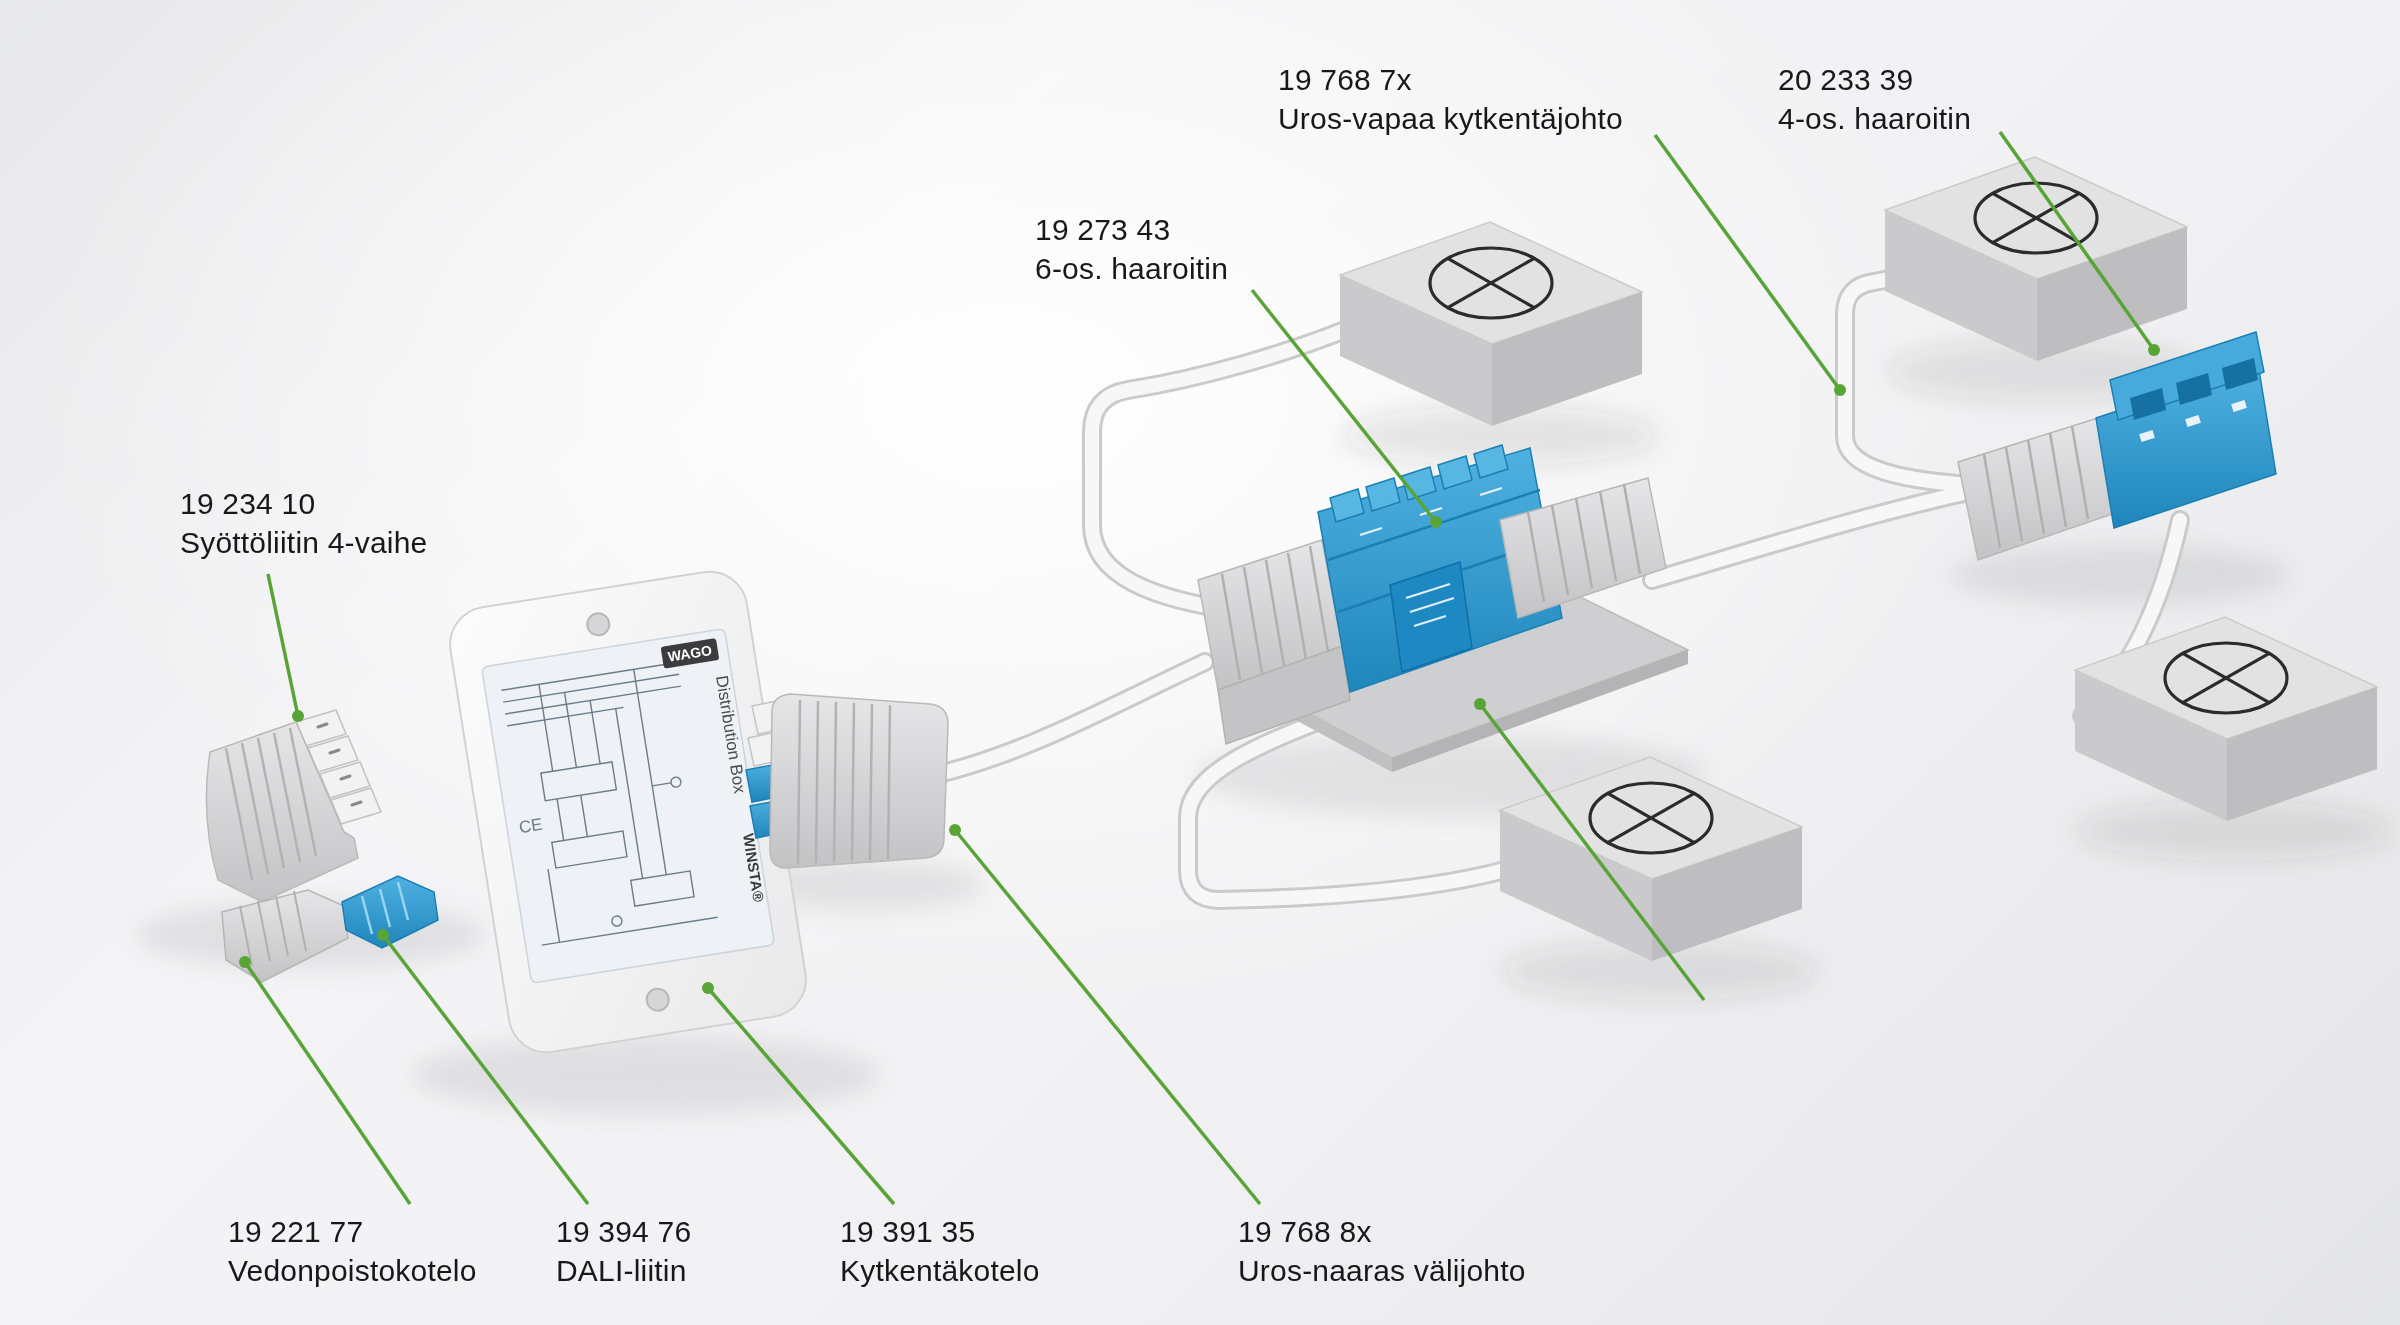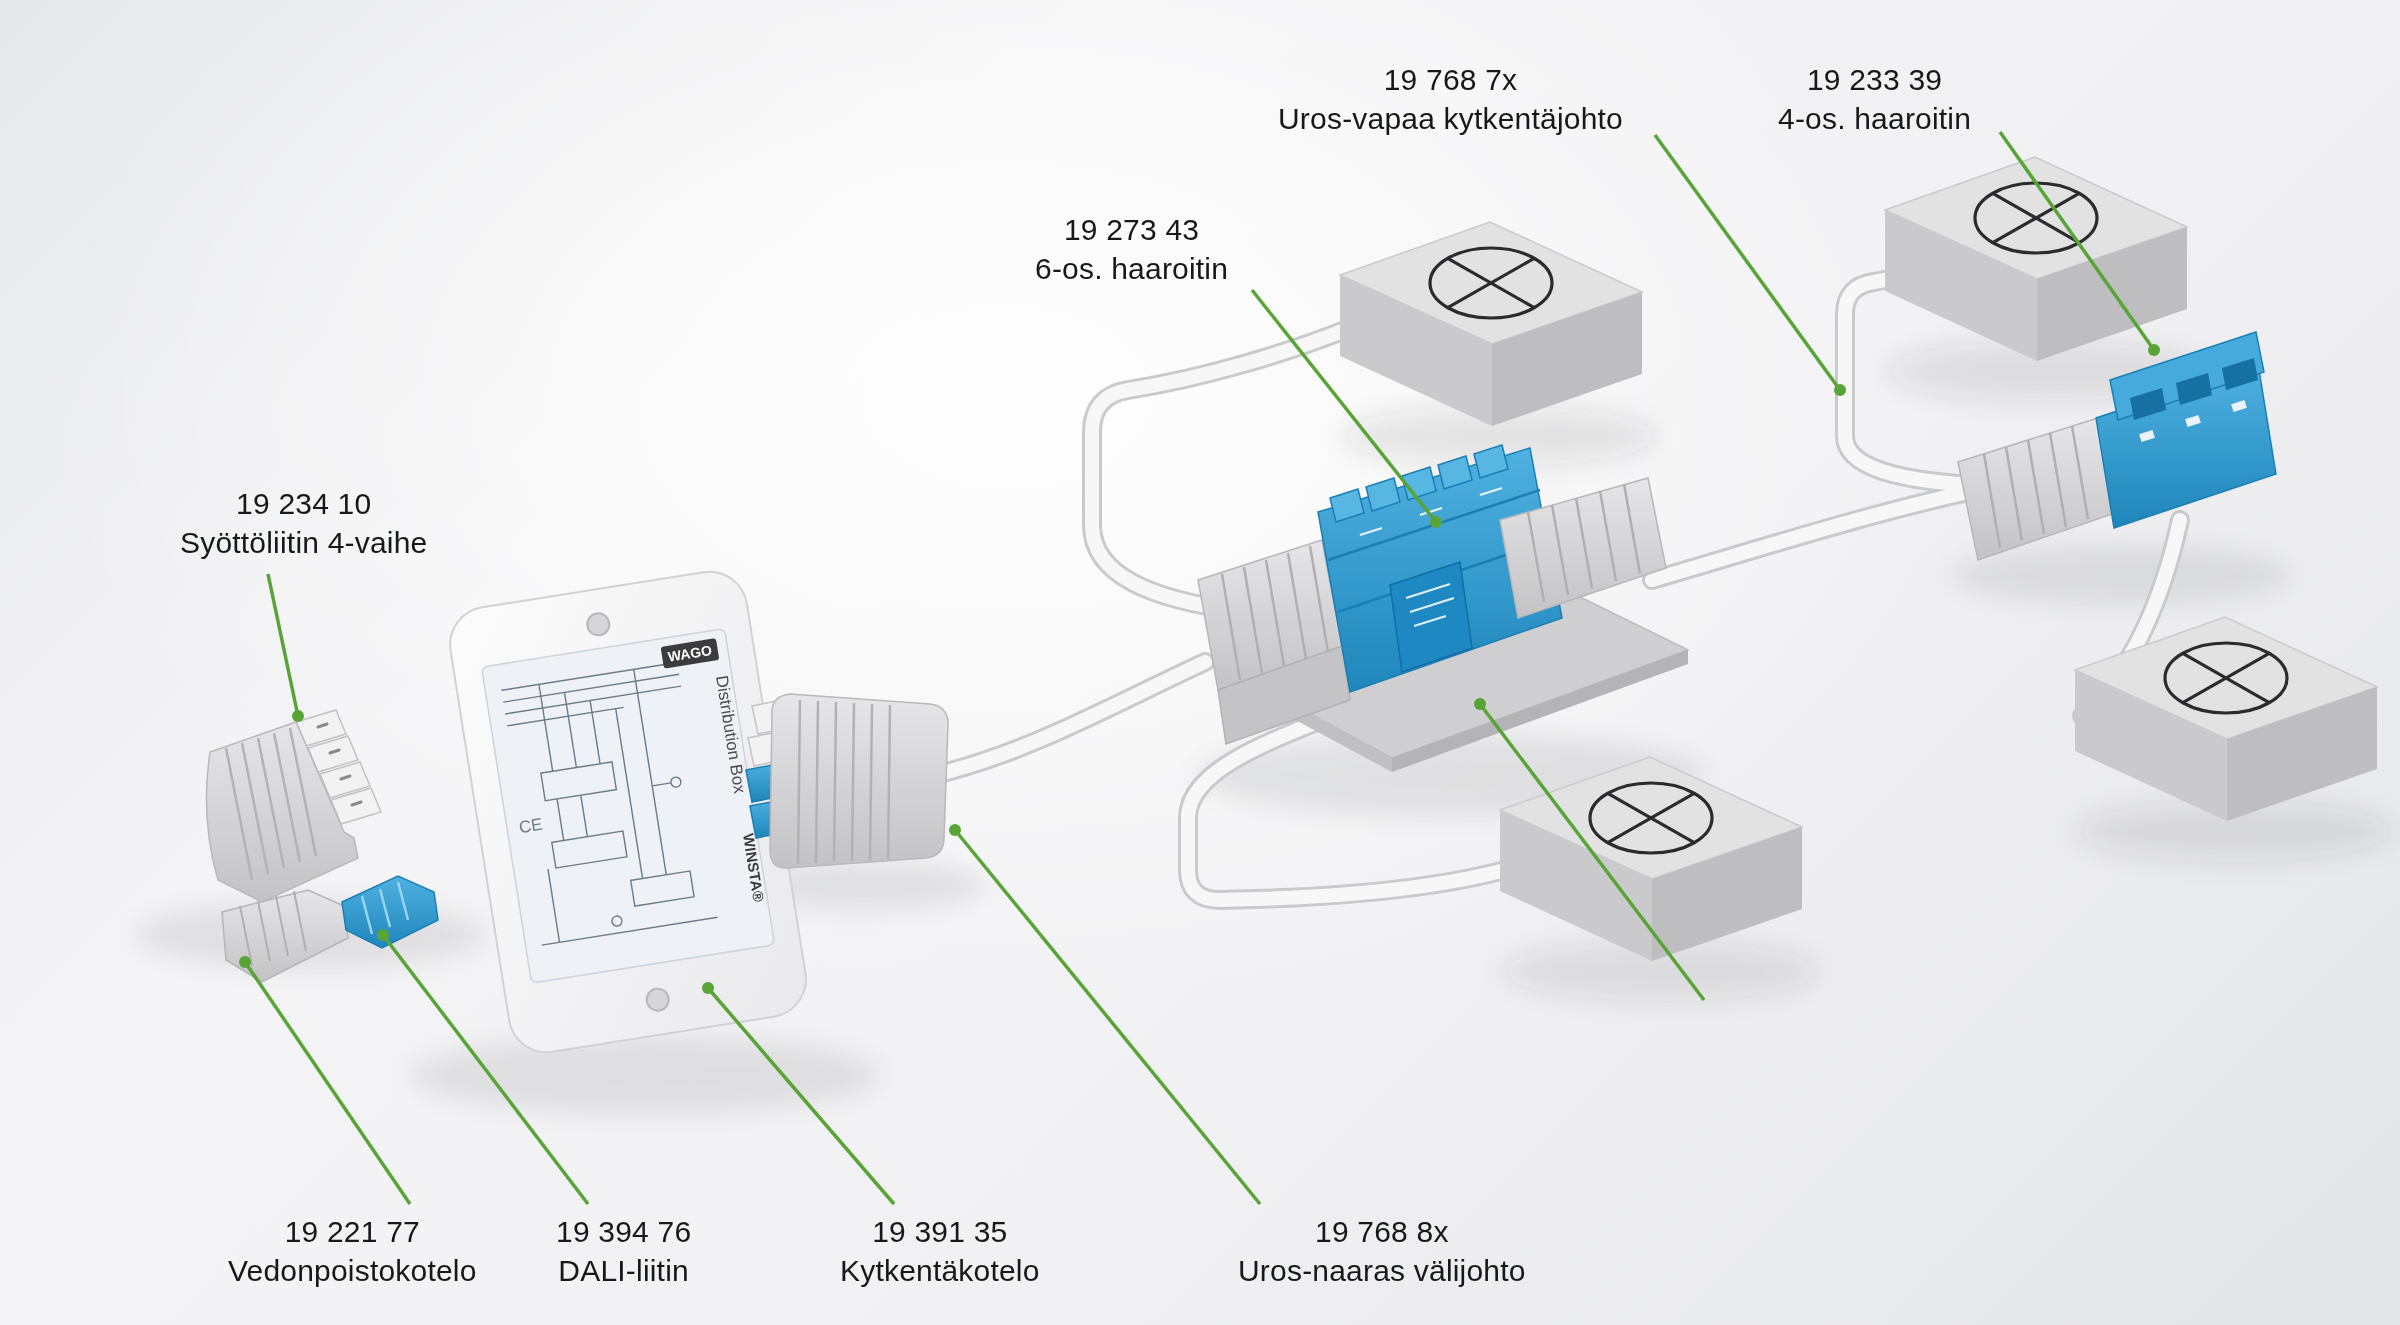--- a/index.html
+++ b/index.html
@@ -7,21 +7,21 @@
     width:2400px;height:1325px;overflow:hidden;
     font-family:"Liberation Sans","DejaVu Sans",sans-serif;
   }
   .stage{
     position:relative;width:2400px;height:1325px;
     background:
       radial-gradient(ellipse 1500px 950px at 42% 30%, rgba(255,255,255,0.95), rgba(255,255,255,0) 65%),
       linear-gradient(135deg,#e7e8ea 0%,#f4f4f6 30%,#f1f1f3 62%,#e4e5e7 100%);
   }
   svg.scene{position:absolute;left:0;top:0;}
-  .label{position:absolute;color:#17181a;font-size:30px;line-height:39px;letter-spacing:0.2px;text-align:center;}
+  .label{position:absolute;color:#17181a;font-size:30px;line-height:39px;letter-spacing:0.2px;}
   .label div{white-space:nowrap;}
 </style>
 </head>
 <body>
 
 <div class="stage">
 
   <svg class="scene" width="2400" height="1325" viewBox="0 0 2400 1325">
     <defs>
       <filter id="soft" x="-60%" y="-60%" width="220%" height="220%">
@@ -295,21 +295,21 @@
     <div>19 273 43</div>
     <div>6-os. haaroitin</div>
   </div>
 
   <div class="label" style="left:1278px;top:60px">
     <div>19 768 7x</div>
     <div>Uros-vapaa kytkentäjohto</div>
   </div>
 
   <div class="label" style="left:1778px;top:60px">
-    <div>19 233 39</div>
+    <div>20 233 39</div>
     <div>4-os. haaroitin</div>
   </div>
 
 
   <div class="label" style="left:228px;top:1212px">
     <div>19 221 77</div>
     <div>Vedonpoistokotelo</div>
   </div>
 
   <div class="label" style="left:556px;top:1212px">

